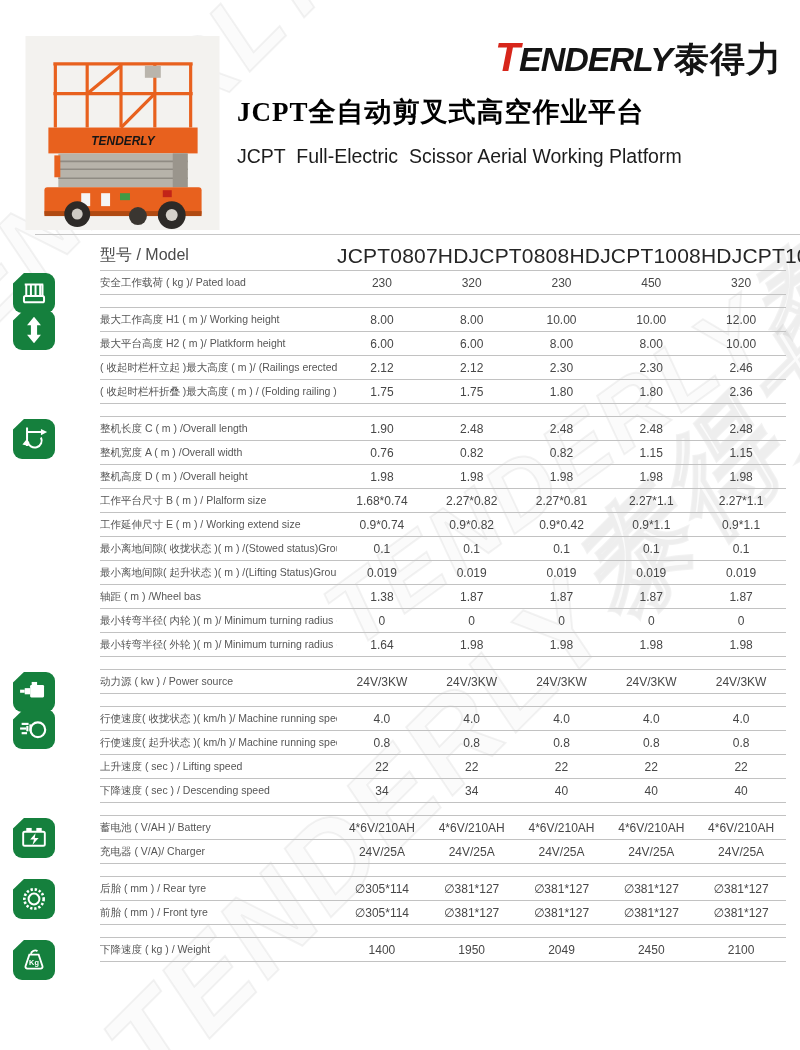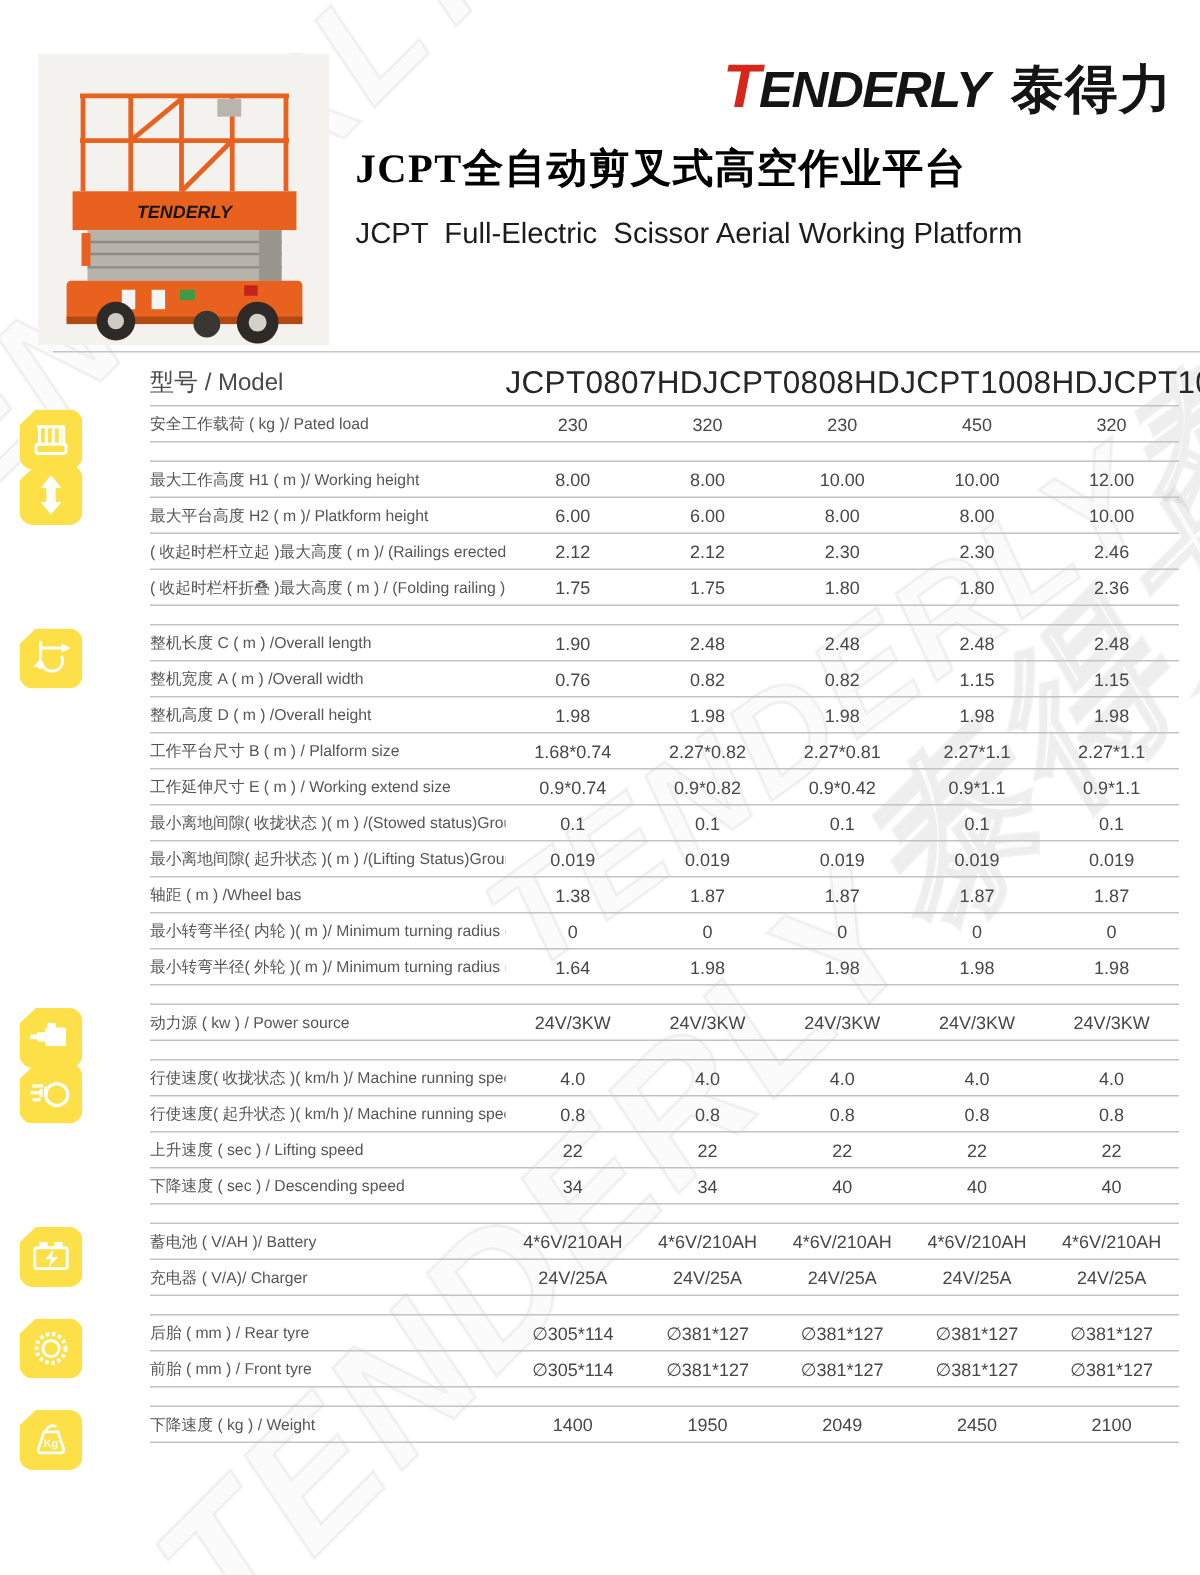--- a/index.html
+++ b/index.html
@@ -21,40 +21,40 @@
   .wm1{left:-130px;top:310px;transform:rotate(-45deg);}
   .wm2{left:300px;top:575px;transform:rotate(-36deg);font-size:92px;}
   .wm3{left:70px;top:1010px;transform:rotate(-45deg);font-size:118px;}
 
   
   .header{position:absolute;left:0;top:0;width:800px;height:234px;z-index:3;}
   .photo{position:absolute;left:25px;top:36px;width:195px;height:194px;}
   .logo{position:absolute;right:18px;top:34px;font-weight:900;font-style:italic;
         color:#141414;font-size:34px;letter-spacing:-1px;white-space:nowrap;}
   .logo .t{color:#d7261b;font-size:41px;}
-  .logo .cn{font-style:normal;font-size:35px;letter-spacing:1px;margin-left:15px;}
+  .logo .cn{font-style:normal;font-size:35px;letter-spacing:1px;margin-left:2px;}
   .titles{position:absolute;left:237px;top:94px;}
   .title-cn{font-size:27px;font-weight:800;color:#000;letter-spacing:1px;margin:0;font-family:Liberation Serif, serif;}
   .title-en{font-size:19.5px;font-weight:400;color:#1c1c1c;margin:15px 16px 0 0;white-space:pre;}
 
   .top-rule{position:absolute;left:35px;top:234px;width:765px;border-top:1px solid #c6c6c6;z-index:2;}
 
   
   .spec{position:absolute;left:100px;top:241px;width:686px;z-index:2;}
   .row{display:flex;align-items:center;height:23px;border-bottom:1px solid #c2c2c2;}
   .row .lbl{width:237px;flex:none;font-size:10.5px;color:#565656;white-space:nowrap;overflow:hidden;}
   .row .val{flex:1;text-align:center;font-size:12px;color:#474747;}
   .model-row{height:29px;}
   .model-row .lbl{font-size:16px;color:#4a4a4a;}
   .model-row .val{font-size:21px;color:#262626;font-weight:500;letter-spacing:0.2px;}
   .group{position:relative;margin-top:12px;border-top:1px solid #c2c2c2;}
   .group.first{margin-top:0;border-top:none;}
   .gicon{
     position:absolute;left:-87px;top:2px;width:42px;height:40px;
-    background:#fde047;border-radius:9px;
+    background:#15803d;border-radius:9px;
     clip-path:polygon(26% 0,100% 0,100% 100%,0 100%,0 26%);
     display:flex;align-items:center;justify-content:center;
   }
   .gicon svg{display:block;}
 </style>
 </head>
 <body>
 
 <div class="page">
 

